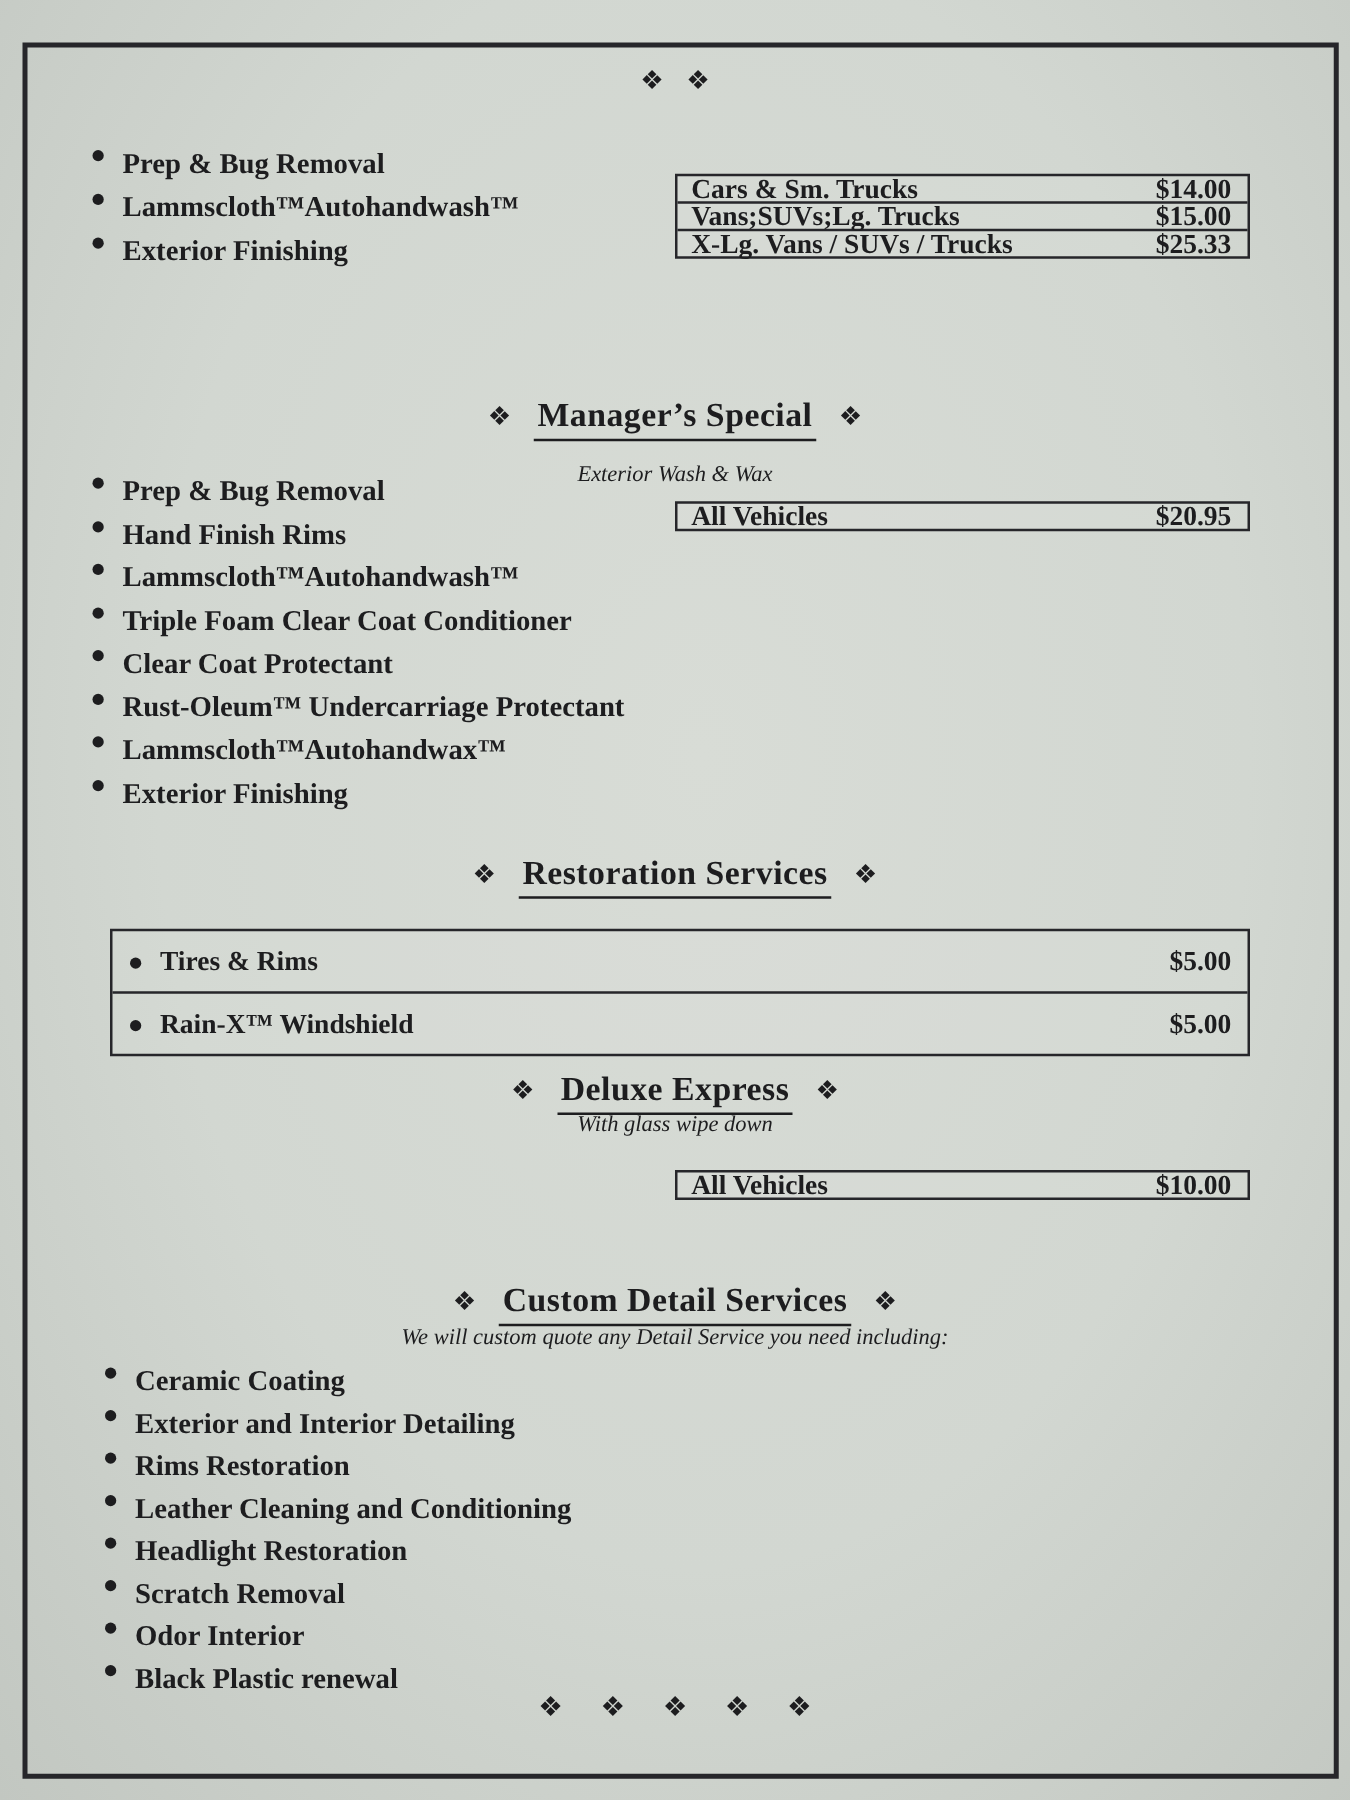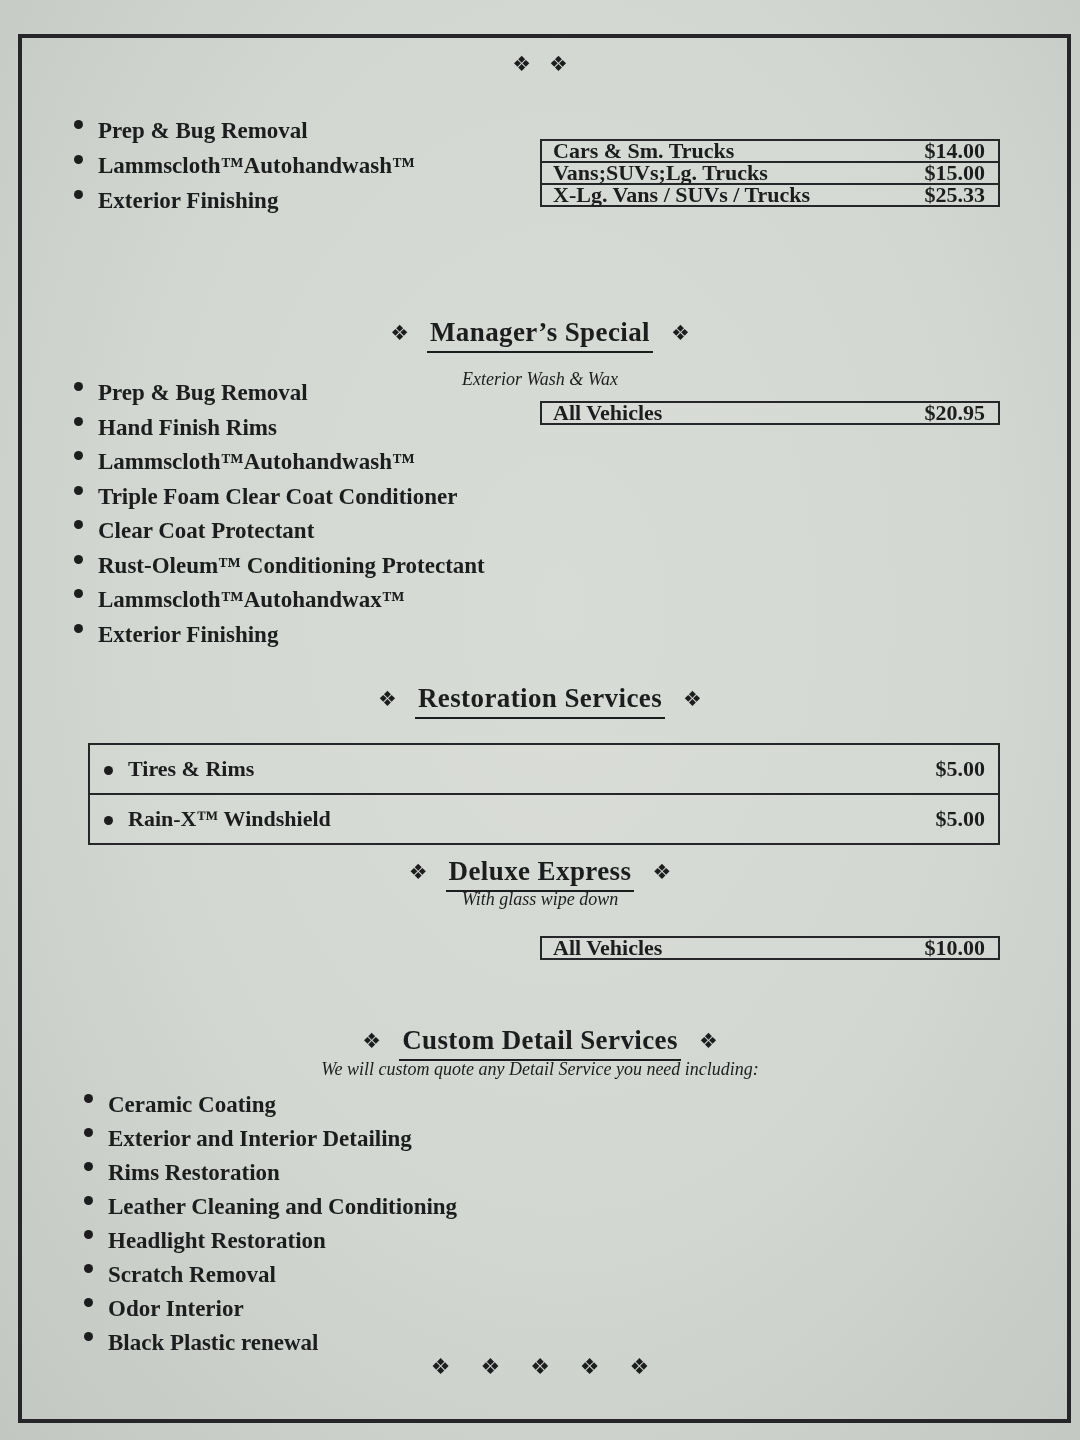--- a/index.html
+++ b/index.html
@@ -128,21 +128,21 @@
     <div class="bullet">
       <span class="dot"></span>
       <span>Triple Foam Clear Coat Conditioner</span>
     </div>
     <div class="bullet">
       <span class="dot"></span>
       <span>Clear Coat Protectant</span>
     </div>
     <div class="bullet">
       <span class="dot"></span>
-      <span>Rust-Oleum™ Conditioning Protectant</span>
+      <span>Rust-Oleum™ Undercarriage Protectant</span>
     </div>
     <div class="bullet">
       <span class="dot"></span>
       <span>Lammscloth™Autohandwax™</span>
     </div>
     <div class="bullet">
       <span class="dot"></span>
       <span>Exterior Finishing</span>
     </div>
   </div>

